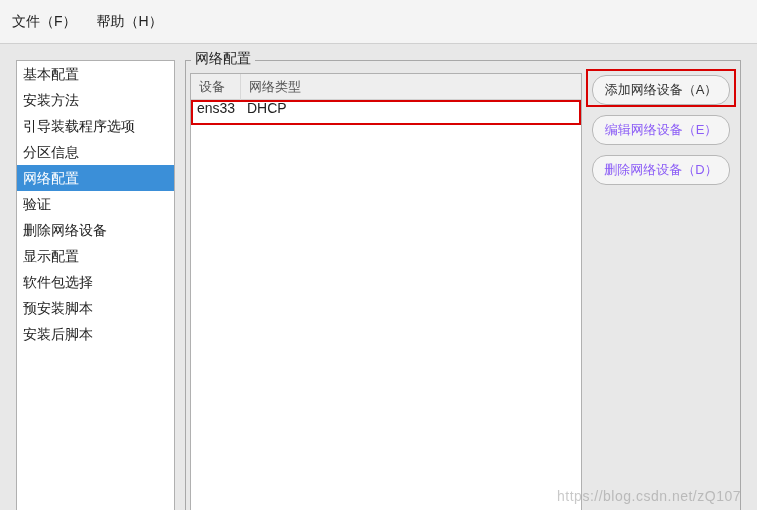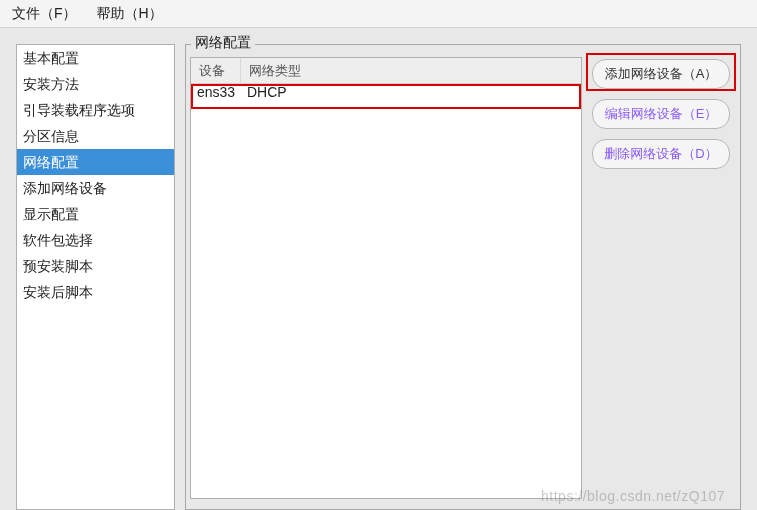--- a/index.html
+++ b/index.html
@@ -9,21 +9,21 @@
       background: #e8e8e8;
       width: 757px;
       height: 510px;
       overflow: hidden;
       color: #222;
     }
     .menubar {
       background: #f4f4f4;
       padding: 4px 8px;
       border-bottom: 1px solid #d0d0d0;
-      height: 28px;
+      height: 44px;
       display: flex;
       align-items: center;
       gap: 12px;
     }
     .menubar-item {
       cursor: pointer;
       padding: 2px 4px;
     }
     .main {
       padding: 16px 16px 0 16px;
@@ -142,21 +142,21 @@
       border: 2px solid #d80000;
       pointer-events: none;
       top: 8px;
       right: 4px;
       width: 150px;
       height: 38px;
     }
     .watermark {
       position: absolute;
       bottom: 6px;
-      right: 32px;
+      right: 16px;
       font-size: 14px;
       color: rgba(100,100,100,0.35);
       letter-spacing: 0.5px;
       pointer-events: none;
     }
   </style>
 </head>
 <body>
 
 <div class="menubar">
@@ -165,21 +165,22 @@
 </div>
 
 <div class="main">
 
   <div class="sidebar" id="sidebar">
       <div class="sidebar-item">基本配置</div>
       <div class="sidebar-item">安装方法</div>
       <div class="sidebar-item">引导装载程序选项</div>
       <div class="sidebar-item">分区信息</div>
       <div class="sidebar-item selected">网络配置</div>
-      <div class="sidebar-item">添加网络设备</div>
+      <div class="sidebar-item">验证</div>
+      <div class="sidebar-item">删除网络设备</div>
       <div class="sidebar-item">显示配置</div>
       <div class="sidebar-item">软件包选择</div>
       <div class="sidebar-item">预安装脚本</div>
       <div class="sidebar-item">安装后脚本</div>
     </div>
 
   <div class="content">
     <div class="panel-title">网络配置</div>
     <div class="panel">
 

